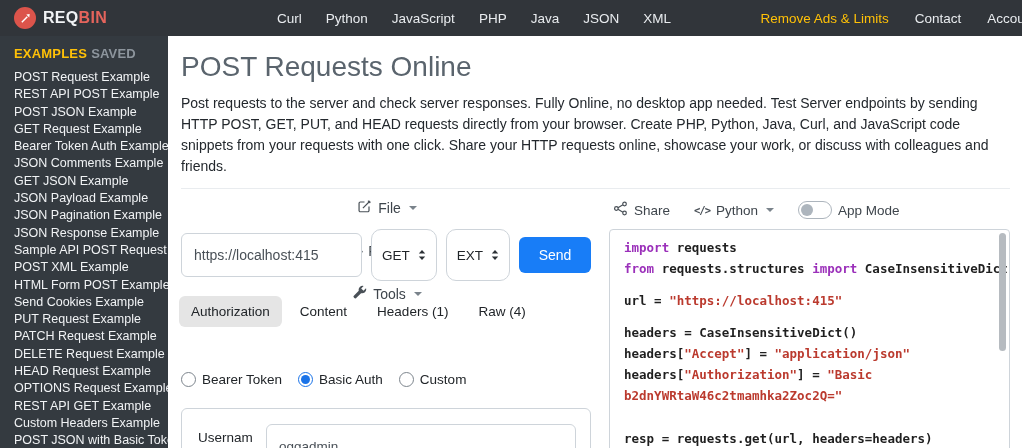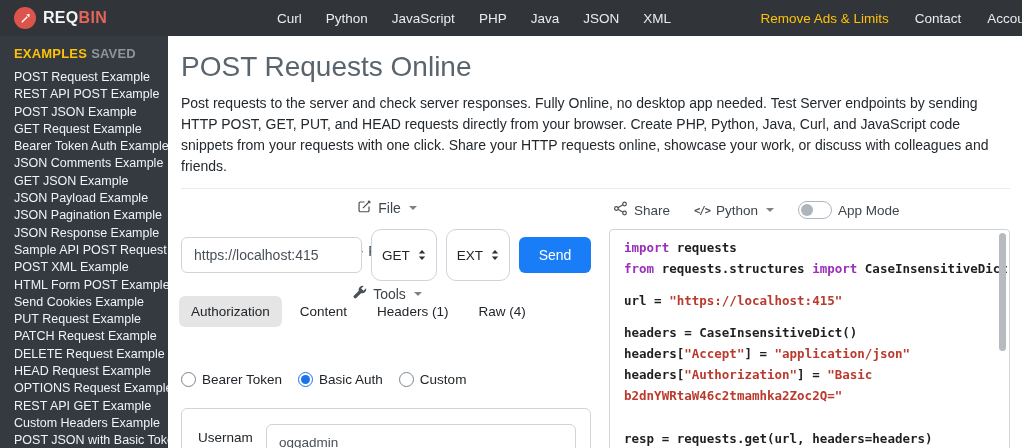--- a/index.html
+++ b/index.html
@@ -47,21 +47,21 @@
   .menubar { display:flex; align-items:center; gap:26px; height:22px; margin:10px 0 8px 2px;flex-direction:column; }
   .menu-item, .toolbar-item { display:flex; align-items:center; gap:6px;
                               font-size:14px; color:#3e454c; }
   .caret { width:0; height:0; border-left:4px solid transparent;
            border-right:4px solid transparent; border-top:4px solid #7a838b; margin-left:2px; }
   .code-glyph { font-size:10.5px; font-weight:bold; color:#495057;
                 font-family:"DejaVu Sans Mono", monospace; letter-spacing:-1px; }
 
   
   .url-row { display:flex; gap:9px; margin-top:4px; align-items:center; }
-  .text-input { height:36px; border:1px solid #ced4da; border-radius:6px;
+  .text-input { height:44px; border:1px solid #ced4da; border-radius:6px;
                 padding:0 12px; font-size:14px; color:#495057; font-family:inherit;
                 outline:none; background:#fff; }
   .url-input { flex:1; min-width:0; }
   .select-box { height:52px; border:1px solid #ced4da; border-radius:10px;
                 display:flex; align-items:center; gap:8px; padding:0 10px;
                 font-size:13.5px; color:#212529; background:#fff; flex:none; }
   .send-btn { width:72px; height:36px; border:none; border-radius:6px;
               background:#187df7; color:#fff; font-size:14px; font-family:inherit; flex:none; }
 
   

